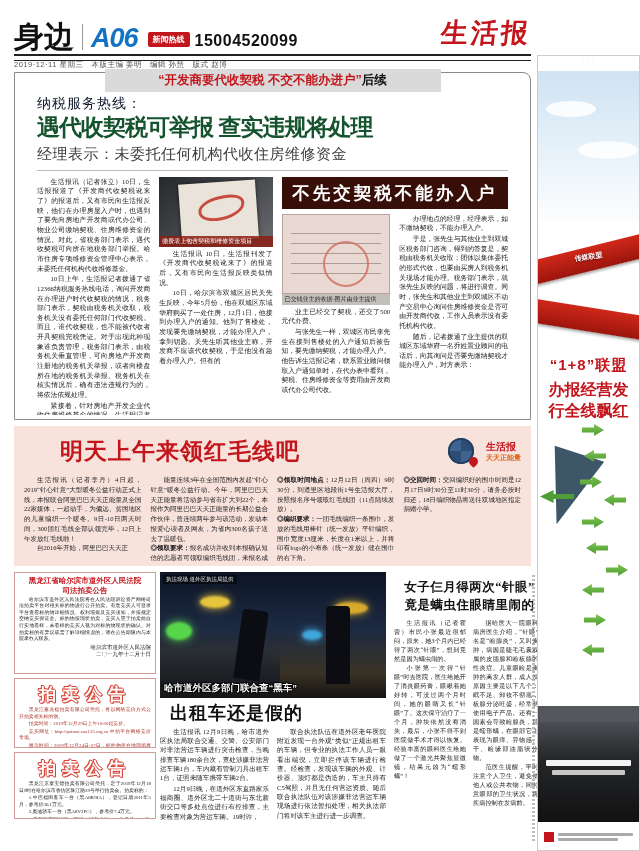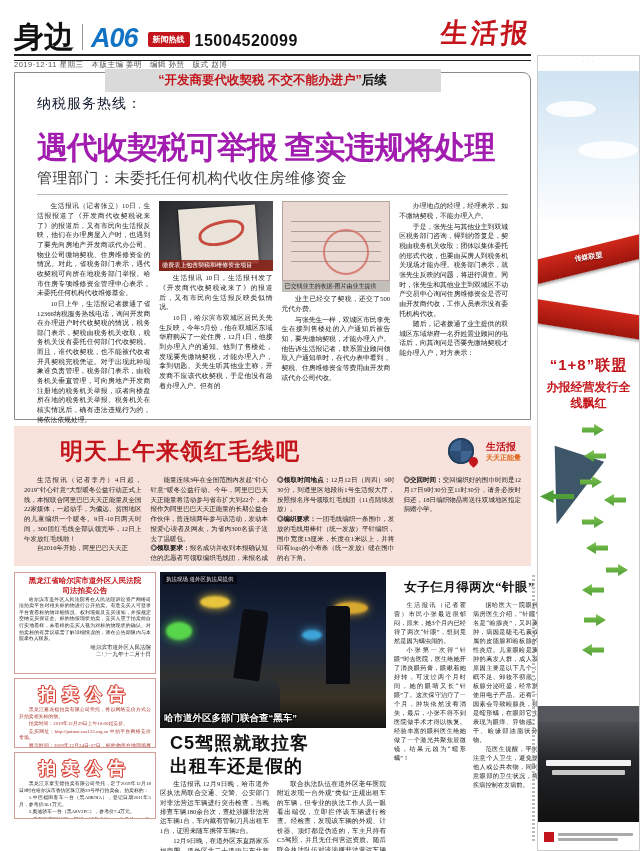--- a/index.html
+++ b/index.html
@@ -17,21 +17,21 @@
   #hdr-rule{position:absolute;left:14px;top:54px;width:517px;height:4px;border-top:2px solid #222;border-bottom:1px solid #222;}
   #dateline{position:absolute;left:14px;top:60px;font-size:7.5px;color:#555;letter-spacing:.5px;}
   
   #main-box{position:absolute;left:14px;top:72px;width:517px;height:348px;border:1.5px solid #8a8a8a;
             border-radius:0 8px 0 0;box-sizing:border-box;padding:6px 22px;}
   #banner{position:absolute;left:50%;top:-4px;transform:translateX(-50%);width:336px;background:#dadada;
           text-align:center;font-size:12.5px;padding:3px 0;white-space:nowrap;}
   .banner-q{color:#c3161c;font-weight:700;}
   .banner-s{color:#111;font-weight:900;}
   .kicker{margin-top:16px;font-size:14px;color:#0f172a;letter-spacing:1px;}
-  .headline{font-size:31px;font-weight:900;color:#a21caf;letter-spacing:-1px;line-height:1.08;margin-top:18px;white-space:nowrap;}
+  .headline{font-size:23px;font-weight:900;color:#14532d;letter-spacing:-1px;line-height:1.08;margin-top:2px;white-space:nowrap;}
   .subhead{font-size:15px;color:#3d3d3d;margin-top:5px;letter-spacing:.5px;}
   .thin-rule{border-top:1px solid #bbb;margin-top:6px;}
   #art-body{display:flex;gap:9px;margin-top:6px;height:238px;overflow:hidden;}
   .acol{flex:1;min-width:0;}
   #right-wrap{flex:2;min-width:0;}
   .bodyp{font-family:"Liberation Serif",serif;font-size:6.8px;line-height:1.42;color:#1a1a1a;
          text-align:justify;text-indent:2em;margin:0 0 1px 0;}
   .lede{font-size:11.5px;font-weight:900;text-align:center;line-height:1.3;margin:2px 0 4px 0;}
   .photo1{position:relative;height:70px;background:linear-gradient(140deg,#26282c 0%,#4a4c50 55%,#6a6c70 100%);overflow:hidden;margin-bottom:2px;}
   .photo1 .paper{position:absolute;left:18%;top:8%;width:68%;height:84%;background:#e9e3da;transform:rotate(-4deg);box-shadow:0 0 4px #0009;}
@@ -66,21 +66,21 @@
   #classifieds{position:absolute;left:0;top:0;width:142px;height:279px;}
   .cbox{border:1px solid #cf9d94;box-sizing:border-box;padding:3px 4px;margin-bottom:4px;background:#fff;}
   .ctitle{font-size:7.5px;font-weight:900;color:#c3161c;text-align:center;line-height:1.3;}
   .cbody{font-family:"Liberation Serif",serif;font-size:4.9px;line-height:1.35;color:#222;text-align:justify;text-indent:2em;margin:1px 0 0 0;}
   .cbody.red{color:#a8332a;}
   .csign{font-size:5.5px;text-align:right;color:#222;margin-top:1px;line-height:1.4;}
   .cdisplay{font-size:17px;font-weight:900;text-align:center;letter-spacing:6px;color:#fff;
             text-shadow:1px 0 #d8463a,-1px 0 #d8463a,0 1px #d8463a,0 -1px #d8463a,1px 1px #d8463a,-1px -1px #d8463a;margin:1px 0;}
   
   #taxi{position:absolute;left:146px;top:0;width:226px;height:279px;}
-  .taxi-photo{position:relative;height:156px;background:linear-gradient(180deg,#0d1526 0%,#1d2a42 45%,#3a3325 80%,#141414 100%);overflow:hidden;}
+  .taxi-photo{position:relative;height:126px;background:linear-gradient(180deg,#0d1526 0%,#1d2a42 45%,#3a3325 80%,#141414 100%);overflow:hidden;}
   .glow{position:absolute;border-radius:50%;filter:blur(1px);}
   .g1{left:6px;top:50px;width:26px;height:18px;background:#57d54b;box-shadow:0 0 10px #57d54b;}
   .g2{left:40px;top:24px;width:30px;height:12px;background:#e8c53d;box-shadow:0 0 8px #e8c53d;}
   .g3{right:18px;top:30px;width:34px;height:12px;background:#d8a92f;box-shadow:0 0 8px #d8a92f;}
   .g4{right:64px;top:58px;width:20px;height:10px;background:#3fa4d8;box-shadow:0 0 8px #3fa4d8;}
   .figure{position:absolute;background:#0b0d12;border-radius:4px 4px 0 0;}
   .f1{left:78px;top:38px;width:26px;height:70px;transform:rotate(8deg);}
   .f2{right:36px;top:34px;width:24px;height:78px;}
   .car{position:absolute;left:0;bottom:6px;width:120px;height:44px;background:linear-gradient(180deg,#2c3136,#14171a);border-radius:8px 14px 2px 2px;}
   .photo-credit{position:absolute;left:3px;top:3px;font-size:5.5px;color:#eee;background:#00000088;padding:1px 3px;}
@@ -96,21 +96,21 @@
   
   #ad{position:absolute;left:537px;top:55px;width:103px;height:796px;border:1px solid #ccc;box-sizing:border-box;overflow:hidden;background:#fff;}
   .ad-topnote{height:12px;font-size:4.5px;color:#888;text-align:center;padding-top:3px;letter-spacing:1px;}
   .ad-sky{height:150px;background:linear-gradient(180deg,#cfe3f2,#eef6fc 70%,#fdfdfd);position:relative;}
   .cloud{position:absolute;background:#ffffffd9;border-radius:50%;}
   .ribbon{position:absolute;width:170px;height:24px;background:linear-gradient(180deg,#d0281a,#9c150c);box-shadow:0 2px 3px #0005;}
   .r1{left:-30px;top:190px;transform:rotate(-14deg);}
   .r2{left:-30px;top:252px;transform:rotate(9deg);}
   .rib-label{position:absolute;left:0;right:0;top:196px;text-align:center;font-size:7px;font-weight:900;color:#fff;transform:rotate(-8deg);text-shadow:0 1px 1px #600;}
   .ad-t1{position:absolute;left:0;right:0;top:300px;text-align:center;font-size:15px;font-weight:900;color:#c3161c;letter-spacing:1px;}
-  .ad-t2{position:absolute;left:6px;right:6px;top:324px;text-align:center;font-size:12px;font-weight:900;color:#c3161c;line-height:1.3;}
+  .ad-t2{position:absolute;left:6px;right:6px;top:324px;text-align:center;font-size:16px;font-weight:900;color:#c3161c;line-height:1.3;}
   .arrows{position:absolute;left:0;top:368px;width:100%;height:290px;}
   .bigtri{position:absolute;left:4px;top:28px;width:0;height:0;border-left:26px solid transparent;border-right:26px solid transparent;border-top:74px solid #3d5668;transform:rotate(18deg);}
   .bigarrow{position:absolute;left:2px;top:66px;width:34px;height:13px;background:#4f9e35;clip-path:polygon(100% 30%,40% 30%,40% 0,0 50%,40% 100%,40% 70%,100% 70%);}
   .garrow{position:absolute;width:22px;height:12px;background:linear-gradient(180deg,#7cc24e,#4f9e35);clip-path:polygon(0 30%,55% 30%,55% 0,100% 50%,55% 100%,55% 70%,0 70%);box-shadow:0 1px 1px #0004;}
   .ad-dark{position:absolute;left:0;top:658px;width:100%;height:108px;background:linear-gradient(180deg,#54575c,#26282b 40%,#111 100%);}
   .wave{position:absolute;left:0;top:-8px;width:100%;height:16px;background:radial-gradient(circle at 25% 100%,#54575c 60%,#0000 61%),radial-gradient(circle at 75% 100%,#54575c 60%,#0000 61%);}
   .wbar{height:6px;background:#fffffff0;border-radius:1px;margin:6px 8px 0 8px;}
   .wbar.s{height:5px;margin:4px 14px 0 14px;opacity:.8;}
   .ad-foot{position:absolute;left:0;top:766px;width:100%;height:30px;background:#fff;display:flex;align-items:center;gap:4px;padding:0 6px;box-sizing:border-box;}
   .foot-logo{width:10px;height:10px;background:#c3161c;flex:none;}
@@ -135,38 +135,39 @@
   </div>
   <div id="hdr-rule"></div>
   <div id="dateline">2019·12·11 星期三　本版主编 姜明　编辑 孙慧　版式 赵博</div>
 
   <div id="main-box">
     <div id="banner">
       <span class="banner-q">“开发商要代收契税 不交不能办进户”</span><span class="banner-s">后续</span>
     </div>
     <div class="kicker">纳税服务热线：</div>
     <div class="headline">遇代收契税可举报 查实违规将处理</div>
-    <div class="subhead">管理部门：未委托任何机构代收住房维修资金</div>
+    <div class="subhead">经理表示：未委托任何机构代收住房维修资金</div>
     <div class="thin-rule"></div>
     <div id="art-body">
       <div class="acol">
         <p class="bodyp">生活报讯（记者张立）10日，生活报报道了《开发商代收契税讹来了》的报道后，又有市民向生活报反映，他们在办理房屋入户时，也遇到了要先向房地产开发商或代办公司、物业公司缴纳契税、住房维修资金的情况。对此，省税务部门表示，遇代收契税可向所在地税务部门举报。哈市住房专项维修资金管理中心表示，未委托任何机构代收维修基金。</p>
         <p class="bodyp">10日上午，生活报记者拨通了省12366纳税服务热线电话，询问开发商在办理进户时代收契税的情况，税务部门表示，契税由税务机关收取，税务机关没有委托任何部门代收契税。而且，谁代收契税，也不能被代收者开具契税完税凭证。对于出现此种现象谁负责管理，税务部门表示，由税务机关垂直管理，可向房地产开发商注册地的税务机关举报，或者向楼盘所在地的税务机关举报。税务机关在核实情况后，确有违法违规行为的，将依法依规处理。</p>
         <p class="bodyp">紧接着，针对房地产开发企业代收住房维修基金的情况，生活报记者联系了哈市住房专项维修资金管理中心，该中心工作人员表示，该中心没有委托任何机构代收住房专项维修资金。</p>
       </div>
       <div class="acol">
         <div class="photo1">
           <div class="paper"></div>
           <div class="scribble"></div>
           <div class="p1cap">缴费表上包含契税和维修资金项目</div>
         </div>
         <p class="bodyp">生活报讯 10日，生活报刊发了《开发商代收契税讹来了》的报道后，又有市民向生活报反映类似情况。</p>
         <p class="bodyp">10日，哈尔滨市双城区居民关先生反映，今年5月份，他在双城区东域华府购买了一处住房，12月1日，他接到办理入户的通知。他到了售楼处，发现要先缴纳契税，才能办理入户，拿到钥匙。关先生听其他业主称，开发商不应该代收契税，于是他没有急着办理入户。但有的</p>
       </div>
       <div id="right-wrap">
+        <div class="blackbox">不先交契税不能办入户</div>
         <div id="right-cols">
           <div class="acol">
             <div class="photo2">
               <div class="lines"></div>
               <div class="stamp"></div>
             </div>
             <div class="p2cap">已交钱业主的收据-图片由业主提供</div>
             <p class="bodyp">业主已经交了契税，还交了500元代办费。</p>
             <p class="bodyp">与张先生一样，双城区市民李先生在接到售楼处的入户通知后被告知，要先缴纳契税，才能办理入户。他告诉生活报记者，联系置业顾问领取入户通知单时，在代办表中看到，契税、住房维修资金等费用由开发商或代办公司代收。</p>
           </div>
@@ -244,37 +245,37 @@
         <div class="glow g2"></div>
         <div class="glow g3"></div>
         <div class="glow g4"></div>
         <div class="car"></div>
         <div class="figure f1"></div>
         <div class="figure f2"></div>
         <div class="photo-credit">执法现场 道外区执法局提供</div>
         <div class="taxi-cap">哈市道外区多部门联合查“黑车”</div>
       </div>
       <div class="taxi-headline">
-        <div>C5驾照就敢拉客</div>
         <div>出租车还是假的</div>
       </div>
       <div id="taxi-cols">
         <div class="acol">
           <p class="bodyp" style="font-size:6.6px">生活报讯 12月9日晚，哈市道外区执法局联合交通、交警、公安部门对非法营运车辆进行突击检查，当晚排查车辆180余台次，查处涉嫌非法营运车辆1台，车内藏有管制刀具出租车1台，证照未随车携带车辆2台。</p>
           <p class="bodyp" style="font-size:6.6px">12月9日晚，在道外区东直路家乐福商圈、道外区北二十道街与东北新街交口等多处点位进行布控排查，主要检查对象为营运车辆。19时许，</p>
         </div>
         <div class="acol">
           <p class="bodyp" style="font-size:6.6px">联合执法队伍在道外区老年医院附近发现一台外观“类似”正规出租车的车辆，但专业的执法工作人员一眼看出端倪，立即拦停该车辆进行检查。经检查，发现该车辆的外观、计价器、顶灯都是伪造的，车主只持有C5驾照，并且无任何营运资质。随后联合执法队伍对该涉嫌非法营运车辆现场进行依法暂扣处理，相关执法部门将对该车主进行进一步调查。</p>
         </div>
       </div>
     </div>
 
     <div id="eye">
       <div class="eye-headline">
         <div>女子仨月得两次“针眼”</div>
+        <div>竟是螨虫住眼睛里闹的</div>
       </div>
       <div id="eye-cols">
         <div class="acol">
           <p class="ep">生活报讯（记者霍营）市民小张最近很郁闷，原来，她3个月内已经得了两次“针眼”，想到竟然是因为螨虫闹的。</p>
           <p class="ep">小张第一次得“针眼”时去医院，医生给她开了消炎眼药膏，眼瞅着她好转，可没过两个月时间，她的眼睛又长“针眼”了。这次保守治疗了一个月，肿块依然没有消失，最后，小张不得不到医院做手术才得以恢复。经验丰富的眼科医生给她做了一个激光共聚焦显微镜，结果元凶为“蠕形螨”！</p>
         </div>
         <div class="acol">
           <p class="ep">据哈医大一院眼科四病房医生介绍，“针眼”学名是“睑腺炎”，又叫麦粒肿，病因是睫毛毛囊或附属的皮脂腺和睑板腺的急性炎症。儿童眼睑是麦粒肿的高发人群，成人发病原因主要是以下几个：睡眠不足、卸妆不彻底，睑板腺分泌旺盛，经常熬夜使用电子产品。还有一种因素会导致睑腺炎，那就是蠕形螨，在眼部它主要表现为眼痒、异物感、眼干、睑缘部油脂状分泌物。</p>
           <p class="ep">范医生提醒，平时要注意个人卫生，避免使用他人或公共衣物，同时注意眼部的卫生状况，将该疾病控制在发病前。</p>
         </div>

